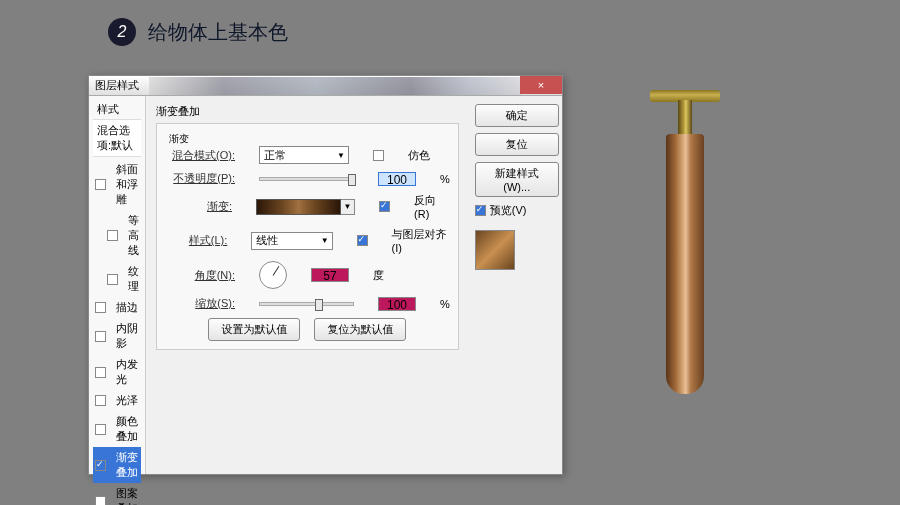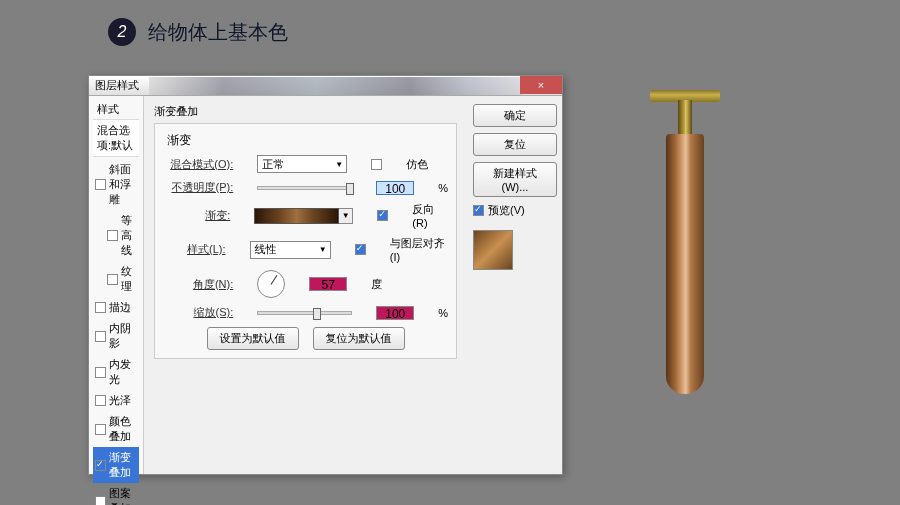--- a/index.html
+++ b/index.html
@@ -10,30 +10,30 @@
 .dialog{position:absolute;top:75px;left:88px;width:475px;height:400px;background:#f0f0f0;border:1px solid #888;box-shadow:2px 2px 8px rgba(0,0,0,0.3)}
 .titlebar{height:20px;background:linear-gradient(#fff,#e0e0e0);border-bottom:1px solid #aaa;display:flex;align-items:center;padding-left:6px;position:relative}
 .titlebar-title{font-size:11px}
 .titlebar-decor{position:absolute;left:60px;right:40px;height:18px;background:linear-gradient(90deg,#ccc,#6a6a7a 20%,#8892a0 45%,#5a5a6a 70%,#9aa0b0 85%,#c8c8d0);opacity:0.6}
 .close-btn{position:absolute;right:0;top:0;width:42px;height:18px;background:#c75050;color:#fff;display:flex;align-items:center;justify-content:center;font-size:11px}
 .dialog-body{display:flex;height:calc(100% - 20px)}
 .left-col{width:108px;border-right:1px solid #ccc;padding:4px;background:#f8f8f8}
 .left-header{font-size:11px;padding:2px 4px;border-bottom:1px solid #ddd}
 .left-subheader{font-size:11px;padding:3px 4px;background:#fff;border-bottom:1px solid #ddd}
 .style-list{margin-top:2px}
-.style-item{padding:3px 2px;display:flex;align-items:center;gap:3px;cursor:pointer}
+.style-item{padding:3px 2px;display:flex;align-items:center;gap:10px;cursor:pointer}
 .style-item.selected{background:#3875d7;color:#fff}
 .style-item.indent{padding-left:14px}
 .cb{width:11px;height:11px;border:1px solid #888;background:#fff;display:inline-block;flex-shrink:0}
 .cb.checked{background:#3875d7;position:relative}
 .cb.checked::after{content:"✓";position:absolute;top:-2px;left:0;font-size:9px;color:#fff}
 .mid-col{flex:1;padding:8px 10px}
 .section-title{font-size:11px;margin-bottom:4px}
 .fieldset{border:1px solid #ccc;padding:8px;background:#f8f8f8}
-.legend{font-size:12px;margin-bottom:6px;padding:0 4px}
+.legend{font-size:10px;padding:0 4px}
 .row{display:flex;align-items:center;margin-bottom:7px;gap:24px}
 .label{width:70px;text-align:right;font-size:11px;text-decoration:underline;color:#333}
 .dropdown{border:1px solid #888;background:#fff;height:18px;display:flex;align-items:center;padding:0 4px;position:relative;min-width:80px}
 .dropdown::after{content:"▼";position:absolute;right:3px;font-size:8px}
 .grad-swatch{width:85px;height:16px;border:1px solid #555;background:linear-gradient(90deg,#2a1608,#6b4520 30%,#a07040 50%,#6b4520 70%,#2a1608);cursor:pointer}
 .grad-swatch-dd{display:flex;align-items:center}
 .grad-dd-arrow{width:14px;height:16px;border:1px solid #888;border-left:none;background:#eee;display:flex;align-items:center;justify-content:center;font-size:8px}
 .num-input{width:38px;height:14px;border:1px solid #3875d7;background:#cde4ff;text-align:center;font-size:12px}
 .num-input.plain{border:1px solid #888;background:#be185d}
 .slider{width:95px;height:4px;background:#ddd;border:1px solid #aaa;position:relative;display:inline-block}

